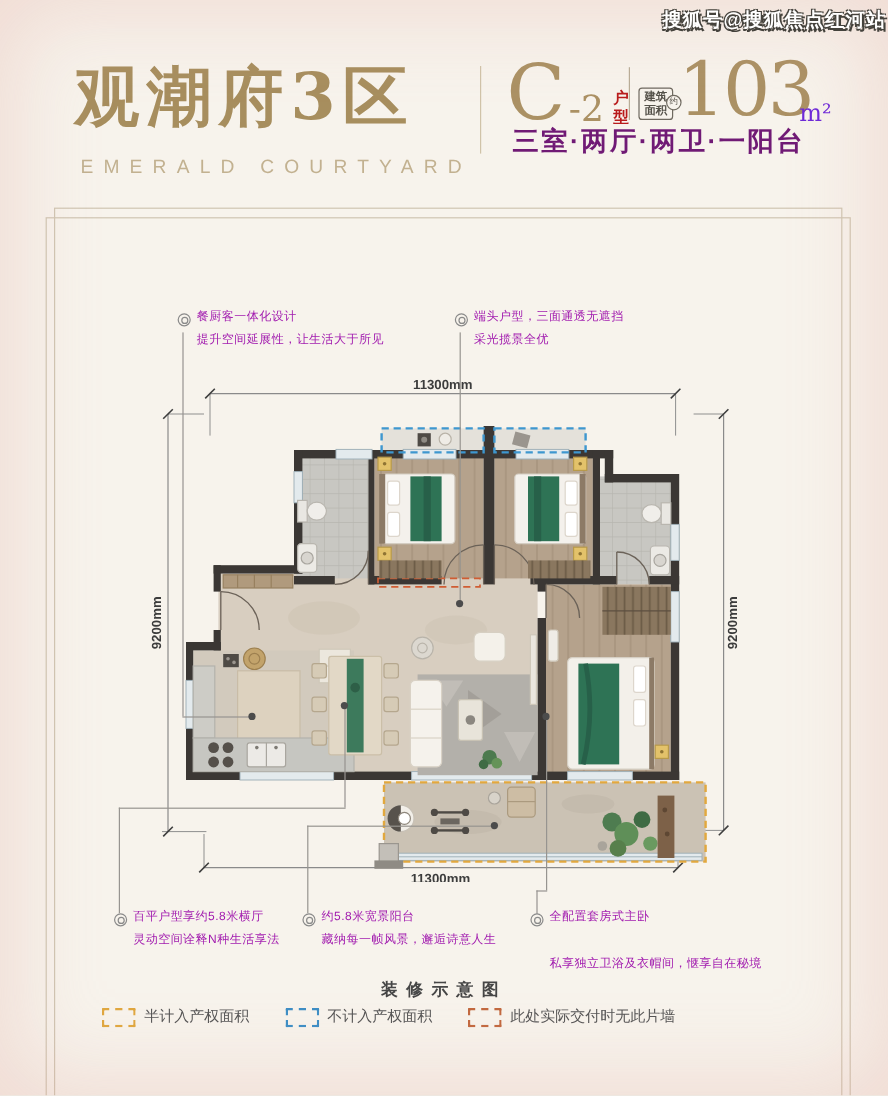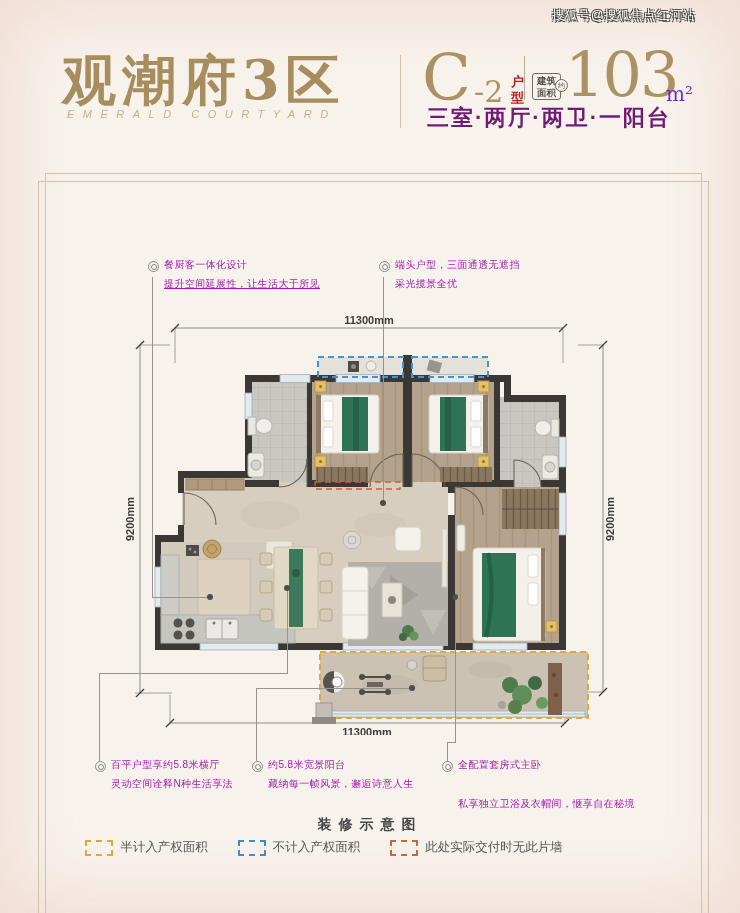--- a/index.html
+++ b/index.html
@@ -7,42 +7,42 @@
           font-family:"Liberation Sans","DejaVu Sans",sans-serif;}
   .abs{position:absolute;}
   
   #edge-tint{position:absolute;inset:0;pointer-events:none;z-index:60;
              box-shadow:inset 0 0 70px 12px rgba(226,166,156,0.30);}
   
   .frame{position:absolute;border:1px solid #cfc5b2;background:transparent;}
   
   #title{left:62px;top:50px;font-family:"DejaVu Serif","Liberation Serif",serif;
          font-size:54px;font-weight:700;color:#a78e5e;letter-spacing:6px;line-height:60px;}
-  #subtitle{left:67px;top:108px;font-size:11px;color:#c2b190;letter-spacing:8.5px;font-style:italic;}
+  #subtitle{left:67px;top:131px;font-size:16px;color:#c2b190;letter-spacing:8.5px;}
   #hdr-div{left:400px;top:55px;width:1px;height:73px;background:#d0c3a8;}
   #unit-letter{left:422px;top:46px;font-family:"DejaVu Serif","Liberation Serif",serif;
                font-size:64px;color:#ab9164;line-height:64px;}
   #unit-number{left:474px;top:76px;font-family:"DejaVu Serif","Liberation Serif",serif;
                font-size:30px;color:#ab9164;line-height:32px;}
   #unit-label{left:511px;top:74px;width:15px;font-size:13px;line-height:16px;color:#b91c1c;
               font-weight:700;word-break:break-all;}
   #hdr-div2{left:524px;top:56px;width:1px;height:44px;background:#b9ad97;}
   #area-box{left:532px;top:73px;width:27px;height:24px;border:1px solid #6f6a60;border-radius:3px;
             font-size:9.5px;line-height:12px;color:#55524a;text-align:center;word-break:break-all;
             padding-top:1px;font-weight:700;}
   #area-approx{left:555px;top:79px;width:11px;height:11px;border:1px solid #6f6a60;border-radius:50%;
                font-size:7px;line-height:11px;text-align:center;color:#55524a;background:#f7f3ec;}
   #area-value{left:565px;top:44px;font-family:"DejaVu Serif","Liberation Serif",serif;
               font-size:62px;color:#ab9164;line-height:62px;letter-spacing:-2px;}
   #area-unit{left:666px;top:82px;font-family:"DejaVu Serif","Liberation Serif",serif;
              font-size:20px;color:#6d28d9;}
   #spec{left:403px;top:103px;width:292px;text-align:center;font-size:22px;font-weight:700;
         color:#701a75;letter-spacing:2px;}
   
-  #watermark{left:552px;top:7px;font-size:12px;font-weight:400;color:#ffffff;letter-spacing:1px;
+  #watermark{left:552px;top:7px;font-size:16px;font-weight:700;color:#ffffff;letter-spacing:1px;
              text-shadow:2px 2px 0 #44423c,-1px -1px 0 #44423c,1px -1px 0 #44423c,-1px 1px 0 #44423c;z-index:70;}
   
   .callout-line{position:absolute;font-size:10px;color:#a21caf;line-height:19px;letter-spacing:0.4px;white-space:nowrap;}
   .ring{position:absolute;width:9px;height:9px;border:1.5px solid #8a8a8a;border-radius:50%;background:#f7f3ec;z-index:5;}
   .ring::after{content:"";position:absolute;inset:1.5px;border:1px solid #8a8a8a;border-radius:50%;}
   
   .lead{position:absolute;background:#979490;z-index:4;}
   .dot{position:absolute;width:6px;height:6px;border-radius:50%;background:#4c4c4c;z-index:4;}
   
   #legend-title{left:0;top:816px;width:740px;text-align:center;font-size:14px;font-weight:700;
@@ -71,21 +71,21 @@
   <div class="abs" id="area-box">建筑面积</div>
   <div class="abs" id="area-approx">约</div>
   <div class="abs" id="area-value">103</div>
   <div class="abs" id="area-unit">m²</div>
   <div class="abs" id="spec">三室·两厅·两卫·一阳台</div>
 
   <div class="abs" id="watermark">搜狐号@搜狐焦点红河站</div>
 
   <span class="ring" style="left:148px;top:261px;"></span>
   <div class="callout-line" style="left:164px;top:255px;">餐厨客一体化设计</div>
-  <div class="callout-line" style="left:164px;top:274px;text-decoration:underline;">提升空间延展性，让生活大于所见</div>
+  <div class="callout-line" style="left:164px;top:274px;">提升空间延展性，让生活大于所见</div>
 
   <span class="ring" style="left:379px;top:261px;"></span>
   <div class="callout-line" style="left:395px;top:255px;">端头户型，三面通透无遮挡</div>
   <div class="callout-line" style="left:395px;top:274px;">采光揽景全优</div>
 
   <span class="ring" style="left:95px;top:761px;"></span>
   <div class="callout-line" style="left:111px;top:755px;">百平户型享约5.8米横厅</div>
   <div class="callout-line" style="left:111px;top:774px;">灵动空间诠释N种生活享法</div>
 
   <span class="ring" style="left:252px;top:761px;"></span>

